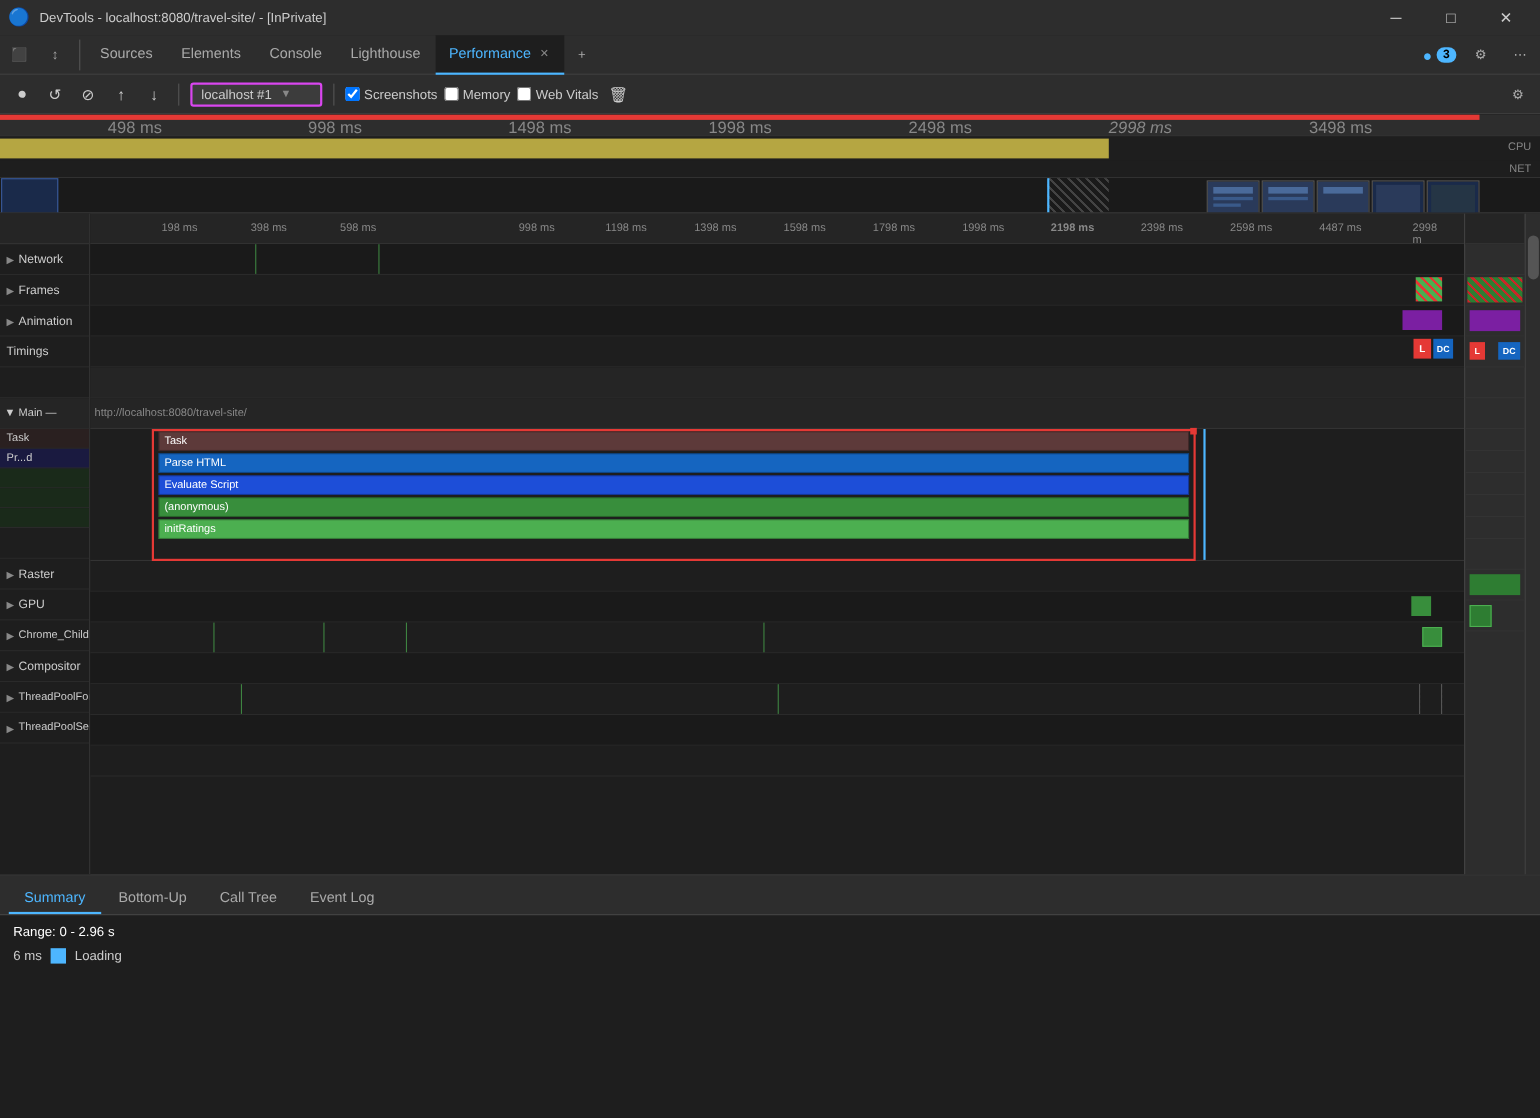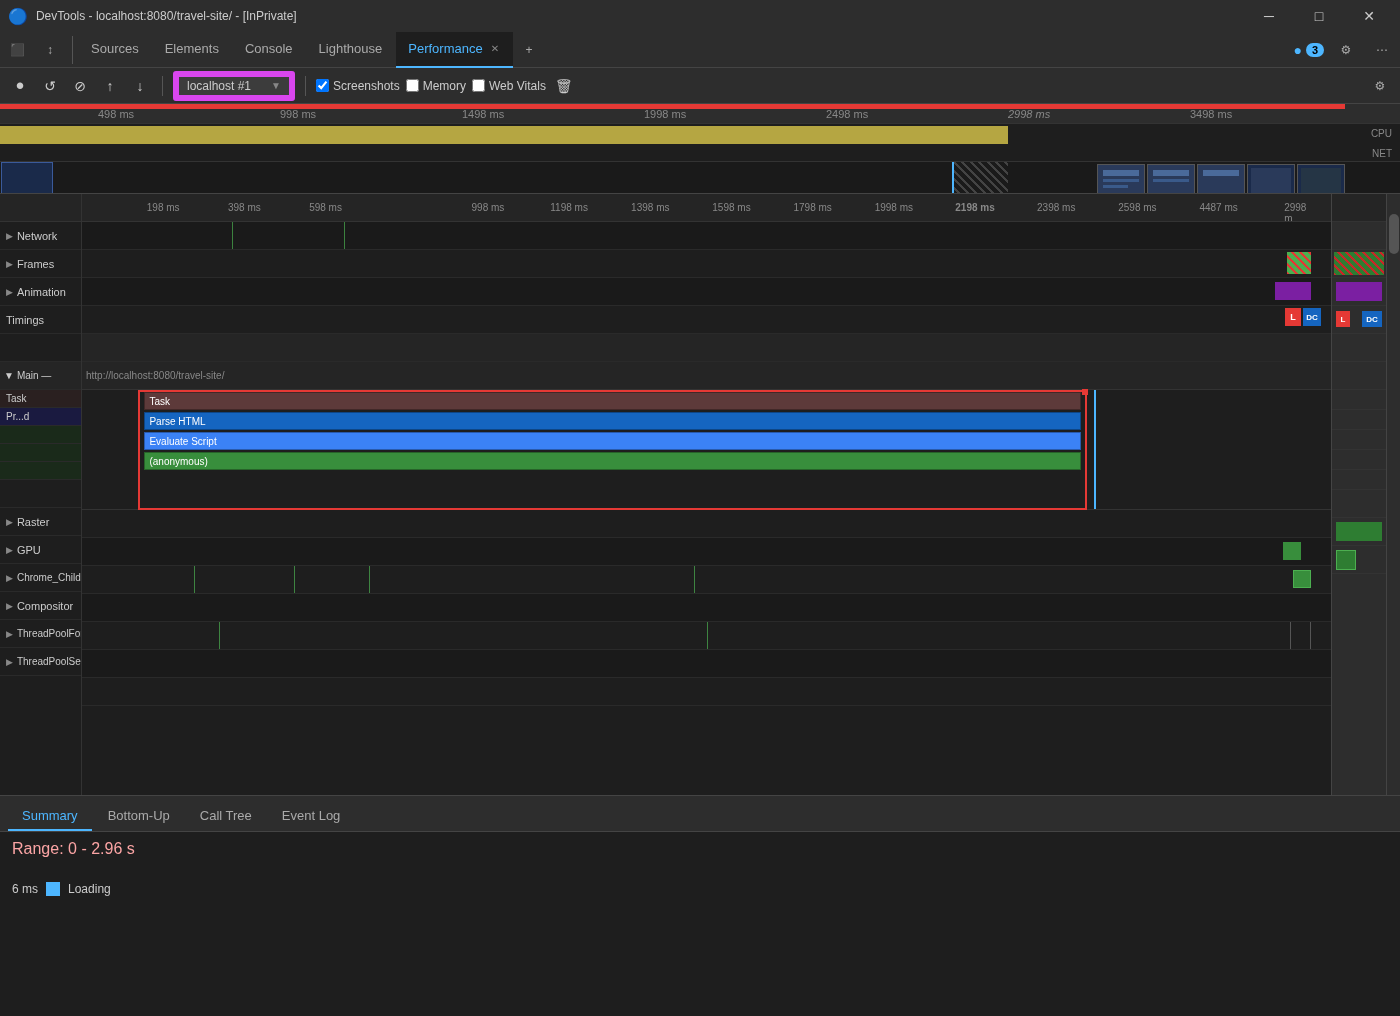--- a/index.html
+++ b/index.html
@@ -44,42 +44,42 @@
       background: #2d2d2d;
       height: 36px;
       display: flex;
       align-items: center;
       padding: 0 8px;
       gap: 6px;
       border-bottom: 1px solid #444;
     }
     .toolbar-btn { width: 24px; height: 24px; display: flex; align-items: center; justify-content: center; border-radius: 3px; cursor: pointer; color: #ccc; font-size: 14px; }
     .toolbar-divider { width: 1px; height: 20px; background: #555; margin: 0 4px; }
-    .url-display { background: #3c3c3c; border: 6px solid #d946ef; border-radius: 3px; padding: 2px 8px; color: #ccc; font-size: 12px; display: flex; align-items: center; gap: 20px; min-width: 120px; }
+    .url-display { background: #3c3c3c; border: 2px solid #d946ef; border-radius: 3px; padding: 2px 8px; color: #ccc; font-size: 12px; display: flex; align-items: center; gap: 8px; min-width: 120px; }
     .checkbox-group { display: flex; align-items: center; gap: 4px; color: #ccc; font-size: 12px; cursor: pointer; }
     .checkbox-group input { cursor: pointer; }
     .settings-gear { margin-left: auto; width: 24px; height: 24px; display: flex; align-items: center; justify-content: center; cursor: pointer; color: #aaa; }
 
     
     .timeline-overview {
       background: #1e1e1e;
       border-bottom: 1px solid #444;
       height: 90px;
       position: relative;
       overflow: hidden;
     }
     .timeline-ruler {
       height: 20px;
       background: #2d2d2d;
       display: flex;
       align-items: center;
       position: relative;
       border-bottom: 1px solid #333;
     }
-    .ruler-tick { position: absolute; color: #888; font-size: 11px; top: 4px; }
+    .ruler-tick { position: absolute; color: #888; font-size: 15px; top: 4px; }
     .screenshot-thumb {
       width: 50px;
       height: 38px;
       background: #333;
       border: 1px solid #555;
       display: flex;
       align-items: center;
       justify-content: center;
       color: #666;
       font-size: 8px;
@@ -153,21 +153,21 @@
       color: #aaa;
       font-size: 13px;
       border-bottom: 2px solid transparent;
     }
     .bottom-tab.active { color: #4db6ff; border-bottom: 2px solid #4db6ff; }
     .bottom-content {
       flex: 1;
       padding: 8px 12px;
       overflow: hidden;
     }
-    .range-text { color: #fca5a5; font-size: 16px; margin-bottom: 24px; }
+    .range-text { color: #ffffff; font-size: 12px; margin-bottom: 8px; }
     .bottom-status-bar {
       height: 28px;
       background: #2d2d2d;
       display: flex;
       align-items: center;
       padding: 0 12px;
       color: #ccc;
       font-size: 11px;
       border-top: 1px solid #444;
     }
@@ -479,28 +479,31 @@
       </div>
 
       <div class="flame-task" style="top:2px;left:5%;width:75%;background:#5d3a3a;height:18px;">
         <span>Task</span>
       </div>
 
       <div class="flame-task" style="top:22px;left:5%;width:75%;background:#1565c0;height:18px;">
         <span>Parse HTML</span>
       </div>
 
-      <div class="flame-task" style="top:42px;left:5%;width:75%;background:#3b82f6;height:18px;">
+      <div class="flame-task" style="top:42px;left:5%;width:75%;background:#1d4ed8;height:18px;">
         <span>Evaluate Script</span>
       </div>
 
       <div class="flame-task" style="top:62px;left:5%;width:75%;background:#388e3c;height:18px;">
         <span>(anonymous)</span>
       </div>
 
+      <div class="flame-task" style="top:82px;left:5%;width:75%;background:#4caf50;height:18px;">
+        <span>initRatings</span>
+      </div>
 
       <div style="position:absolute;top:0;left:81%;width:2px;height:100%;background:#4db6ff;z-index:15;"></div>
     </div>
 
     <div style="height:28px;border-bottom:1px solid #2a2a2a;"></div>
 
     <div class="track-row">
 
       <div style="position:absolute;right:30px;top:4px;width:18px;height:18px;background:#388e3c;"></div>
     </div>

